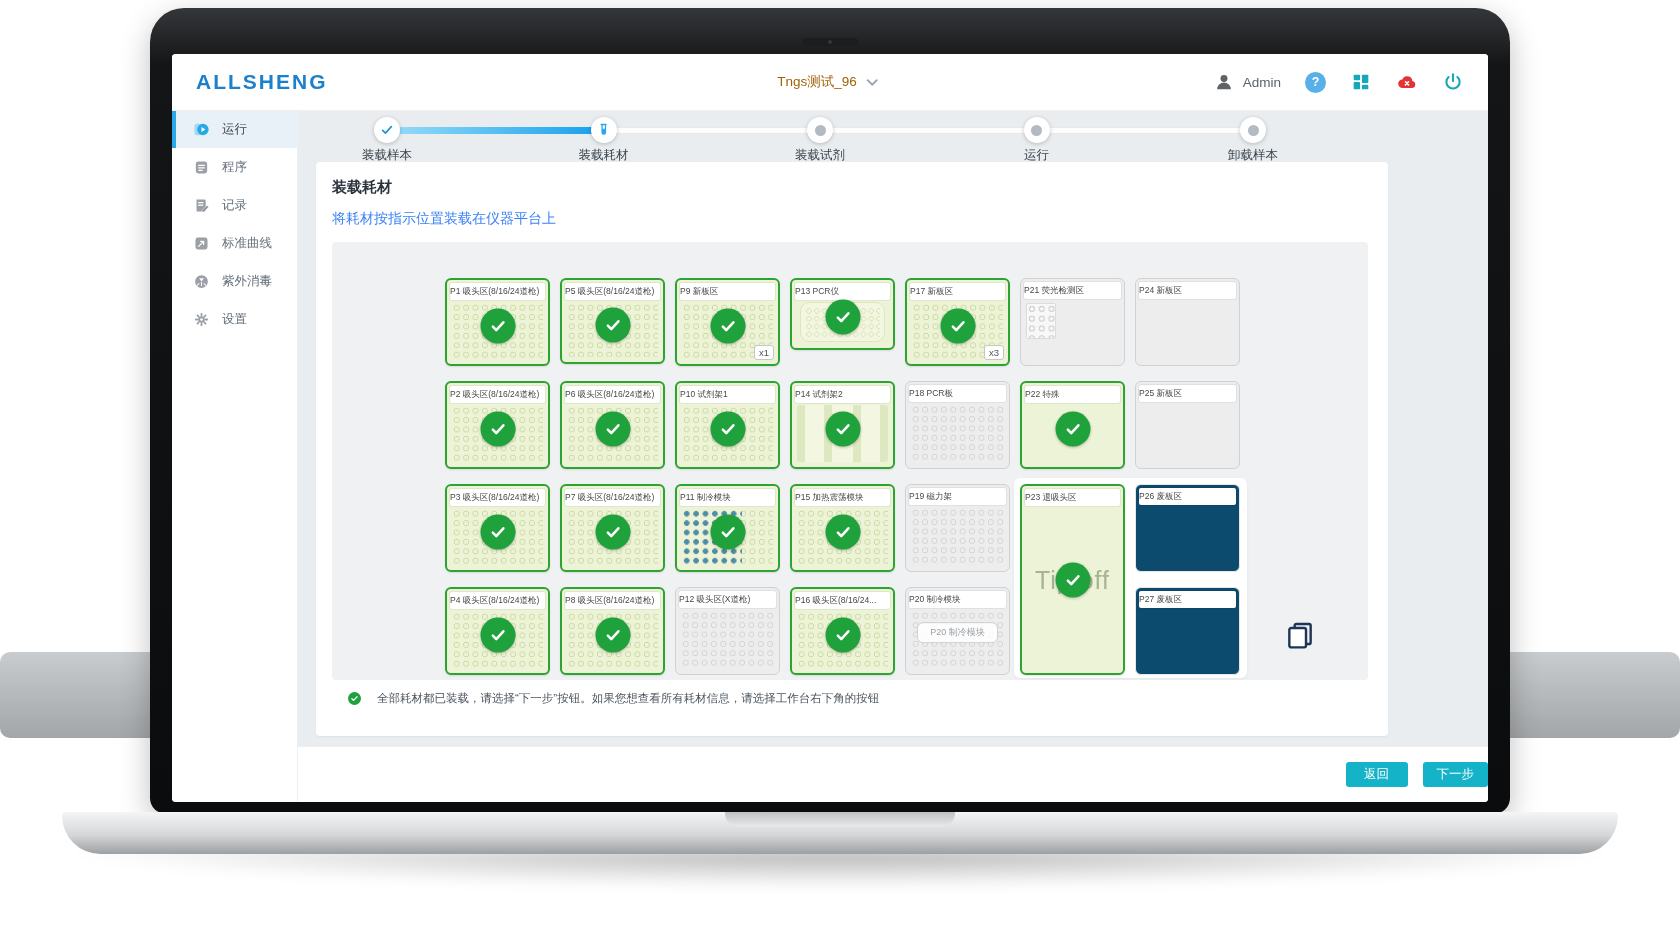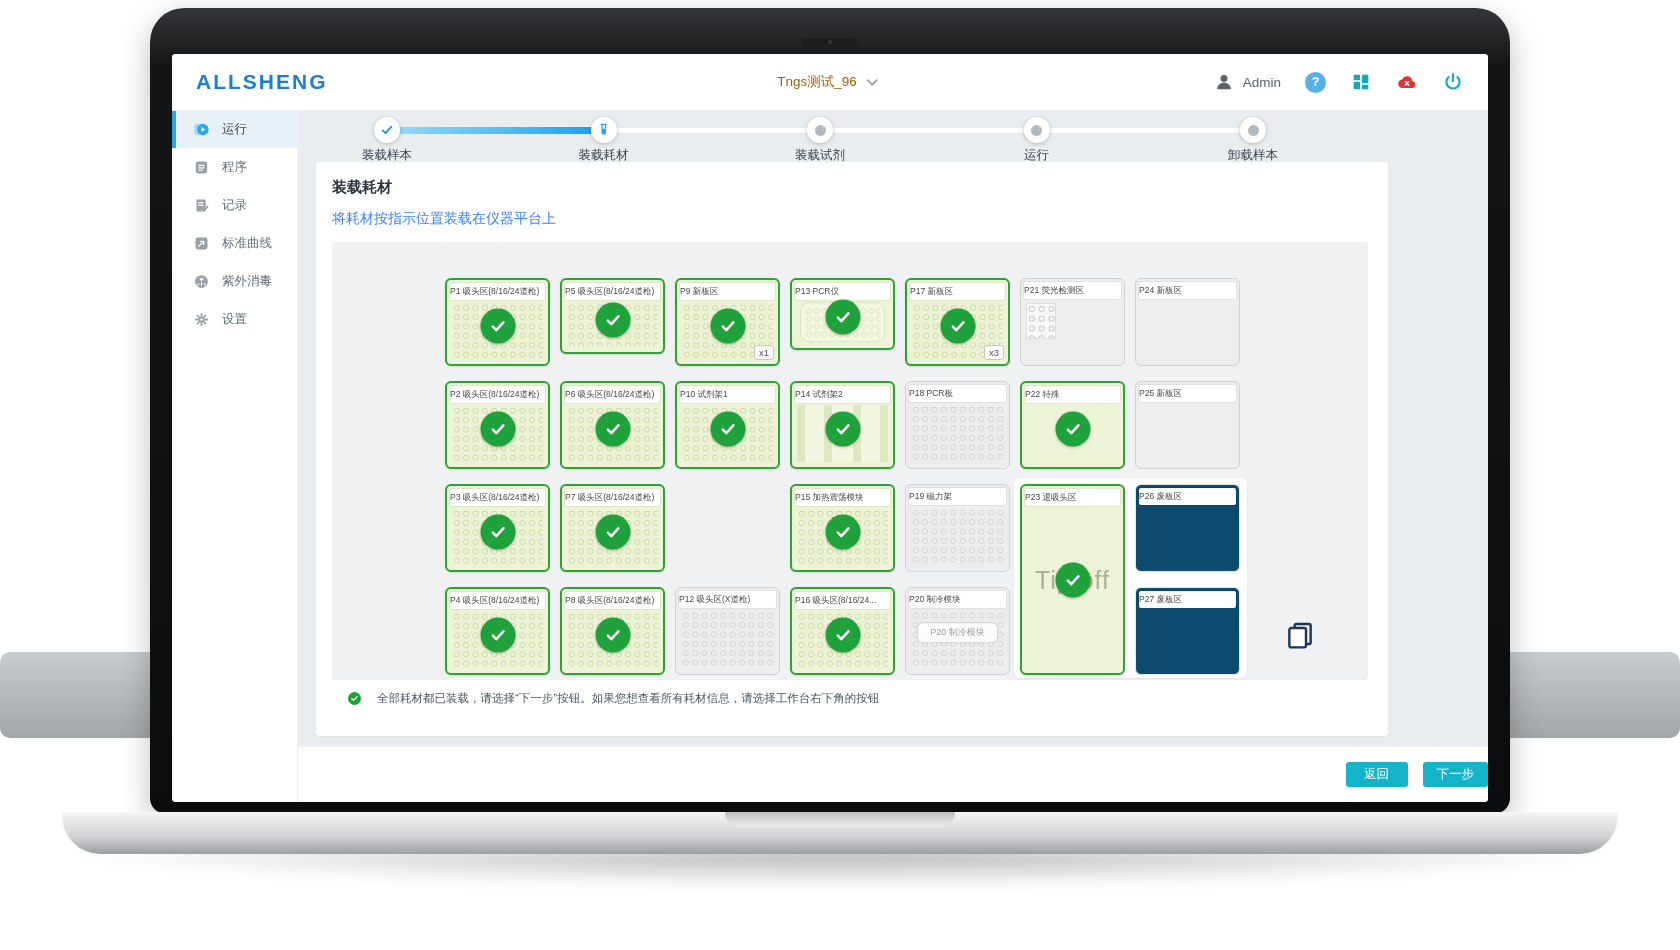--- a/index.html
+++ b/index.html
@@ -299,21 +299,21 @@
               </div>
               <div class="plate green" style="left: 113px; top: 345px; height: 88px;">
                 <div class="plate-label">P4 吸头区(8/16/24道枪)</div>
                 <div class="dots dg"></div>
                 <div class="check">
                   <svg width="19" height="19" viewBox="0 0 24 24">
                     <path d="M5.5 12.8l4.3 4.3L18.8 7.3" fill="none" stroke="#fff" stroke-width="3.2" stroke-linecap="round" stroke-linejoin="round"></path>
                   </svg>
                 </div>
               </div>
-              <div class="plate green" style="left: 228px; top: 36px; height: 76px;">
+              <div class="plate green" style="left: 228px; top: 36px; height: 86px;">
                 <div class="plate-label">P5 吸头区(8/16/24道枪)</div>
                 <div class="dots dg"></div>
                 <div class="check">
                   <svg width="19" height="19" viewBox="0 0 24 24">
                     <path d="M5.5 12.8l4.3 4.3L18.8 7.3" fill="none" stroke="#fff" stroke-width="3.2" stroke-linecap="round" stroke-linejoin="round"></path>
                   </svg>
                 </div>
               </div>
               <div class="plate green" style="left: 228px; top: 139px; height: 88px;">
                 <div class="plate-label">P6 吸头区(8/16/24道枪)</div>
@@ -348,20 +348,30 @@
                 <div class="check">
                   <svg width="19" height="19" viewBox="0 0 24 24">
                     <path d="M5.5 12.8l4.3 4.3L18.8 7.3" fill="none" stroke="#fff" stroke-width="3.2" stroke-linecap="round" stroke-linejoin="round"></path>
                   </svg>
                 </div>
                 <div class="badge">x1</div>
               </div>
               <div class="plate green" style="left: 343px; top: 139px; height: 88px;">
                 <div class="plate-label">P10 试剂架1</div>
                 <div class="dots dg"></div>
+                <div class="check">
+                  <svg width="19" height="19" viewBox="0 0 24 24">
+                    <path d="M5.5 12.8l4.3 4.3L18.8 7.3" fill="none" stroke="#fff" stroke-width="3.2" stroke-linecap="round" stroke-linejoin="round"></path>
+                  </svg>
+                </div>
+              </div>
+              <div class="plate green" style="left: 343px; top: 242px; height: 88px;">
+                <div class="plate-label">P11 制冷模块</div>
+                <div class="dots dg"></div>
+                <div class="cool"></div>
                 <div class="check">
                   <svg width="19" height="19" viewBox="0 0 24 24">
                     <path d="M5.5 12.8l4.3 4.3L18.8 7.3" fill="none" stroke="#fff" stroke-width="3.2" stroke-linecap="round" stroke-linejoin="round"></path>
                   </svg>
                 </div>
               </div>
               <div class="plate gray" style="left: 343px; top: 345px; height: 88px;">
                 <div class="plate-label">P12 吸头区(X道枪)</div>
                 <div class="dots dx"></div>
               </div>

